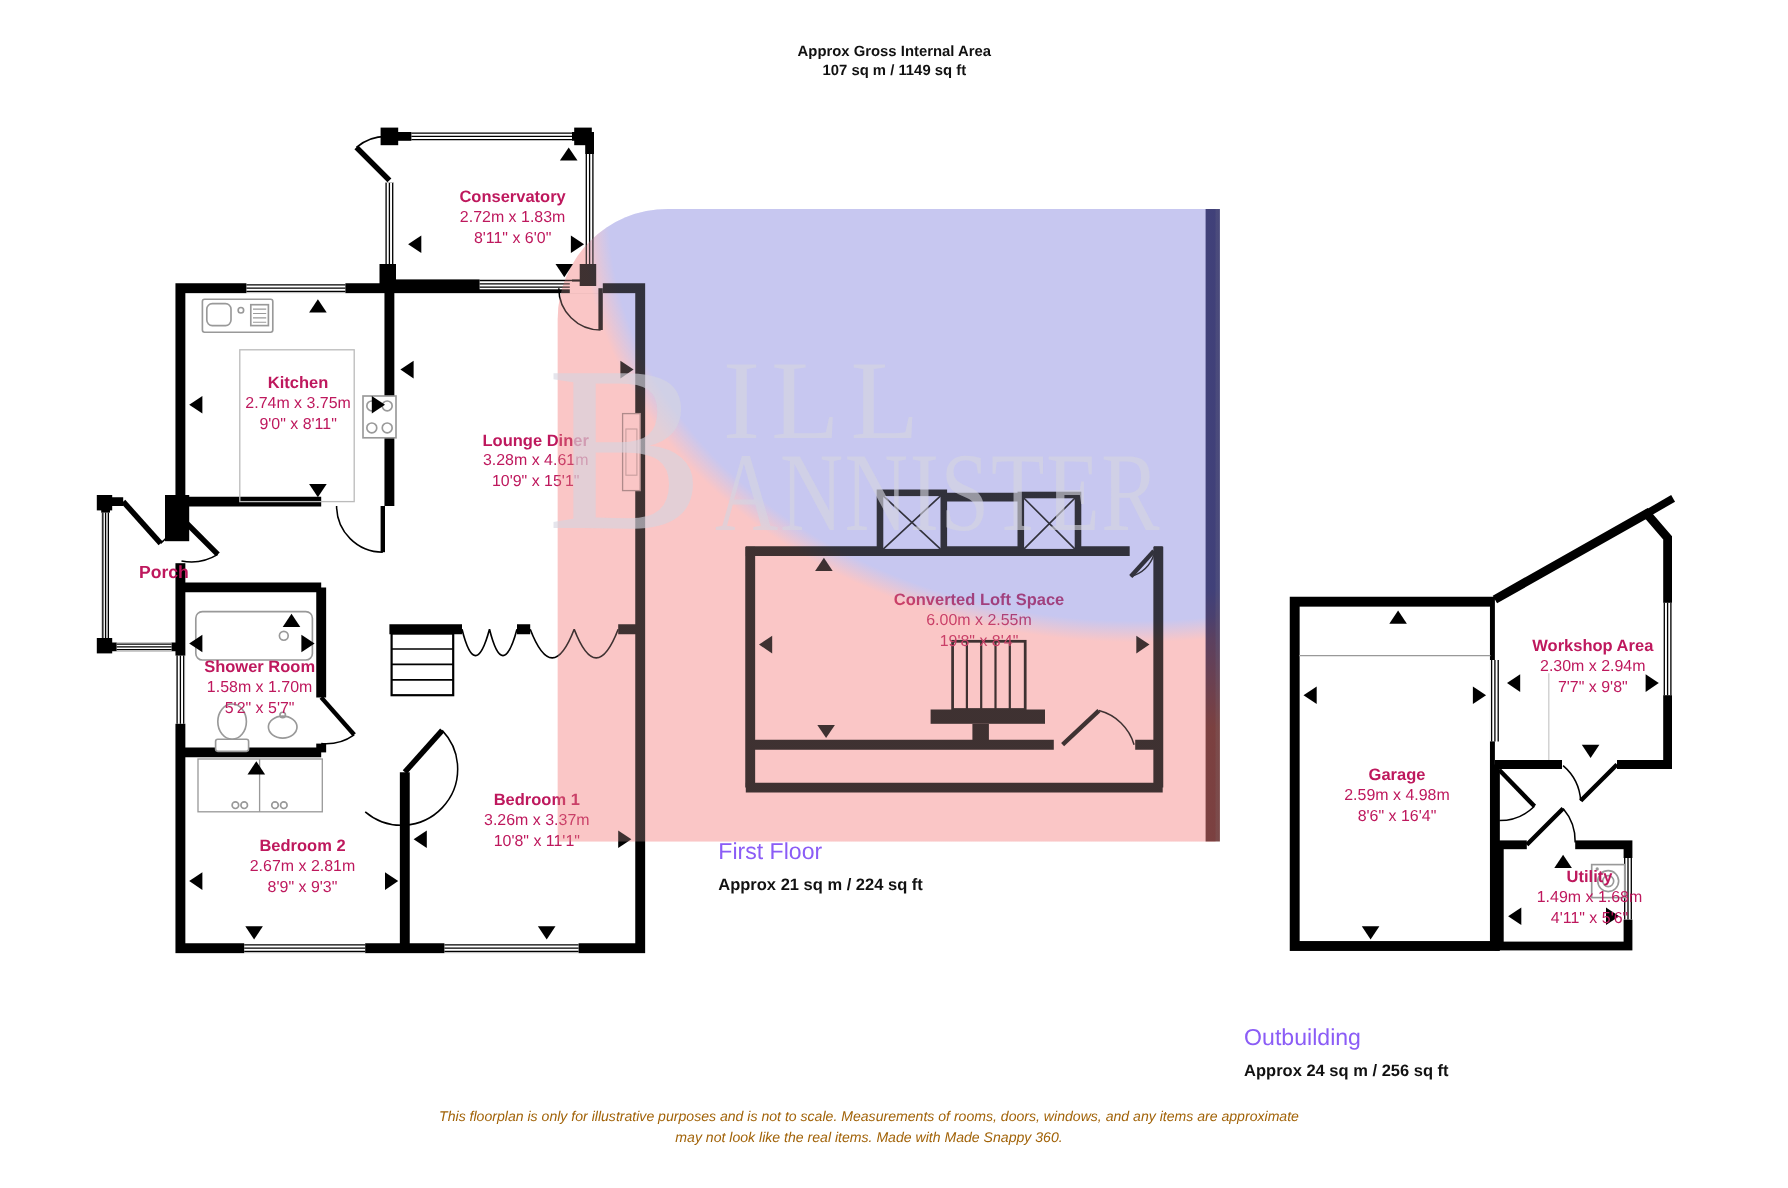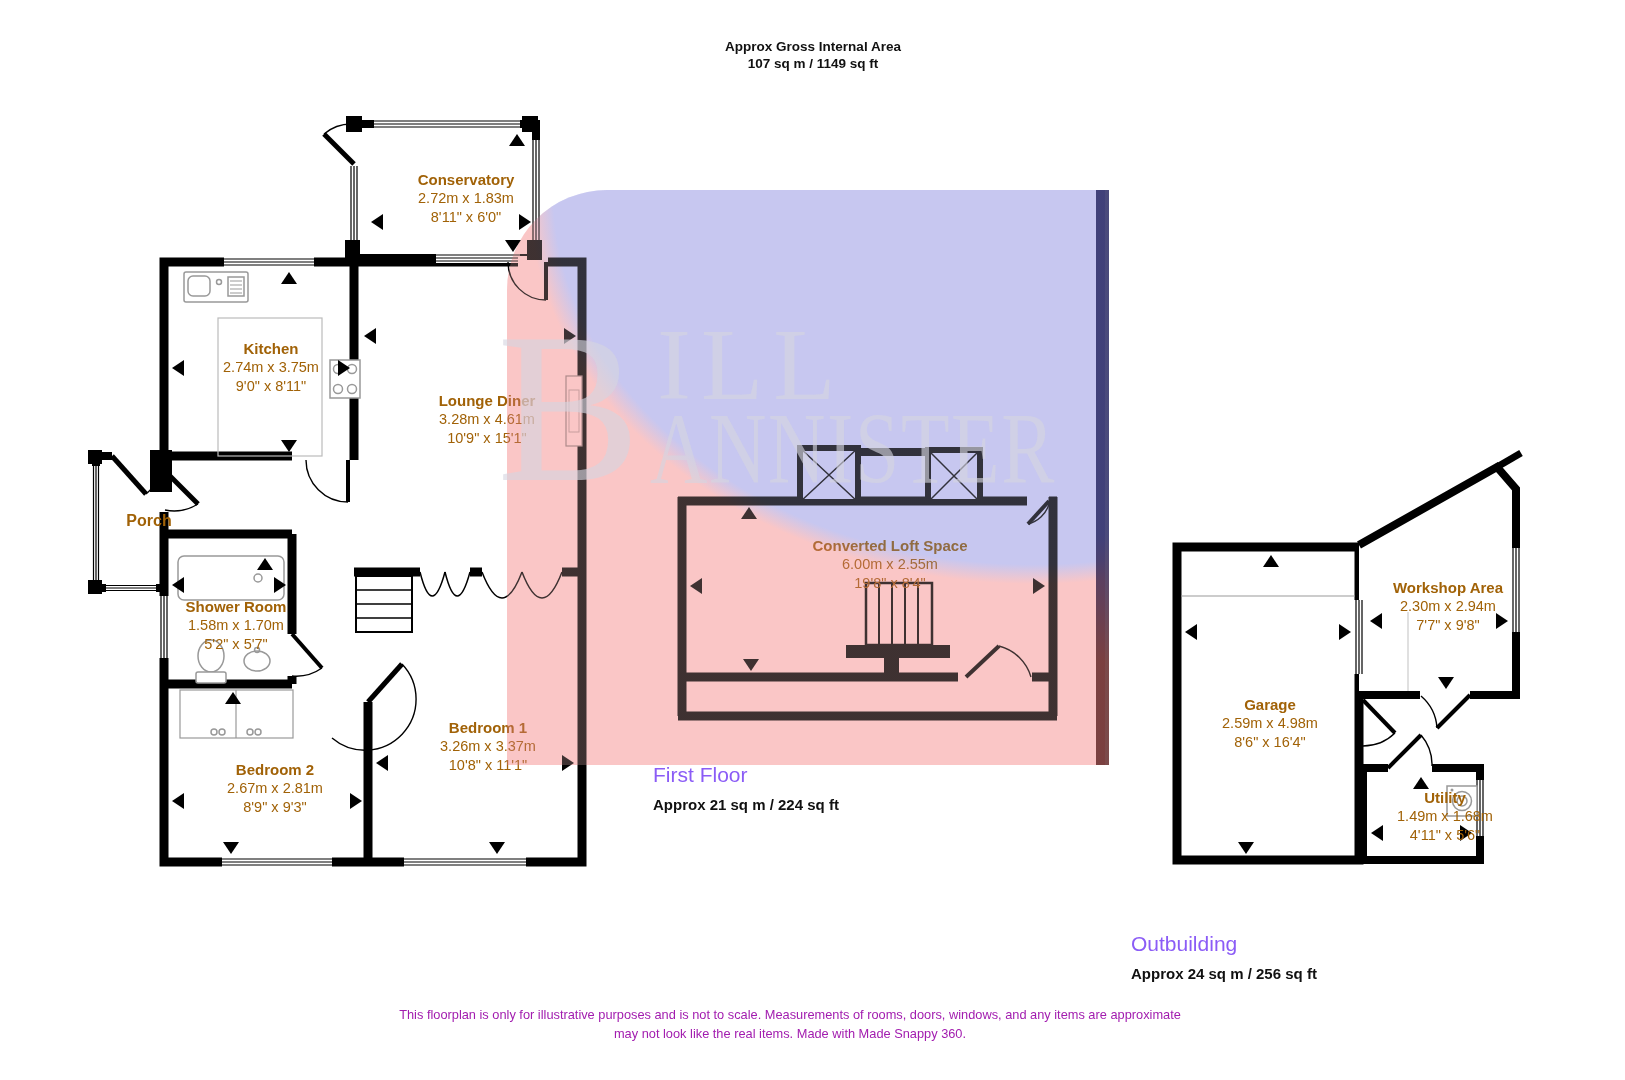--- a/index.html
+++ b/index.html
@@ -1,20 +1,20 @@
 <!DOCTYPE html>
 <html><head>
 <meta charset="utf-8">
 <style>
   html,body{margin:0;padding:0;background:#fff;}
   #stage{position:relative;width:1625px;height:1080px;background:#fff;overflow:hidden;
          font-family:"Liberation Sans",sans-serif;color:#111;}
   svg{position:absolute;left:0;top:0;z-index:1;}
   .room-label{position:absolute;transform:translateX(-50%);text-align:center;z-index:2;
-              white-space:nowrap;color:#a16207;}
+              white-space:nowrap;color:#be185d;}
   .rname{display:block;font-weight:bold;font-size:15px;line-height:18px;}
   .rdim{display:block;font-size:14.5px;line-height:18.5px;}
   .porch-label .rname{font-size:16px;}
   
   .wm-color{position:absolute;left:507px;top:190px;width:598px;height:575px;
             border-top-left-radius:100px;
             background:radial-gradient(ellipse 500px 390px at 88% 0%,
                var(--wmblue) 0%,var(--wmblue) 96%,var(--wmpink) 101%);}
   .wm-multiply{z-index:3;mix-blend-mode:multiply;}
   .wm-tint{z-index:4;opacity:0.25;}
@@ -27,21 +27,21 @@
   .wm-annister{left:650px;top:398px;font-size:102px;letter-spacing:2px;
                transform:scaleX(0.78);transform-origin:left top;}
   .page-title{position:absolute;left:813px;top:38px;transform:translateX(-50%);
               text-align:center;z-index:6;}
   .page-title span{display:block;font-weight:bold;font-size:13.5px;line-height:17px;}
   .section-label{position:absolute;z-index:6;}
   .section-label .sl-name{display:block;font-size:21px;line-height:24px;color:#8b5cf6;}
   .section-label .sl-area{display:block;font-weight:bold;font-size:15px;margin-top:9px;color:#111;}
   .footer{position:absolute;left:790px;top:1005px;transform:translateX(-50%);
           text-align:center;z-index:6;}
-  .footer span{display:block;font-size:12.8px;line-height:19px;color:#a21caf;}
+  .footer span{display:block;font-size:12.8px;line-height:19px;color:#a16207;font-style:italic;}
 </style>
 </head>
 <body>
 
 <div id="stage" style="--wmblue:#c7c7f0;--wmpink:#fac6c6;">
 
   <svg width="1625" height="1080">
 
     <g>
       <rect x="94" y="452" width="72" height="140" fill="#fff"></rect>

